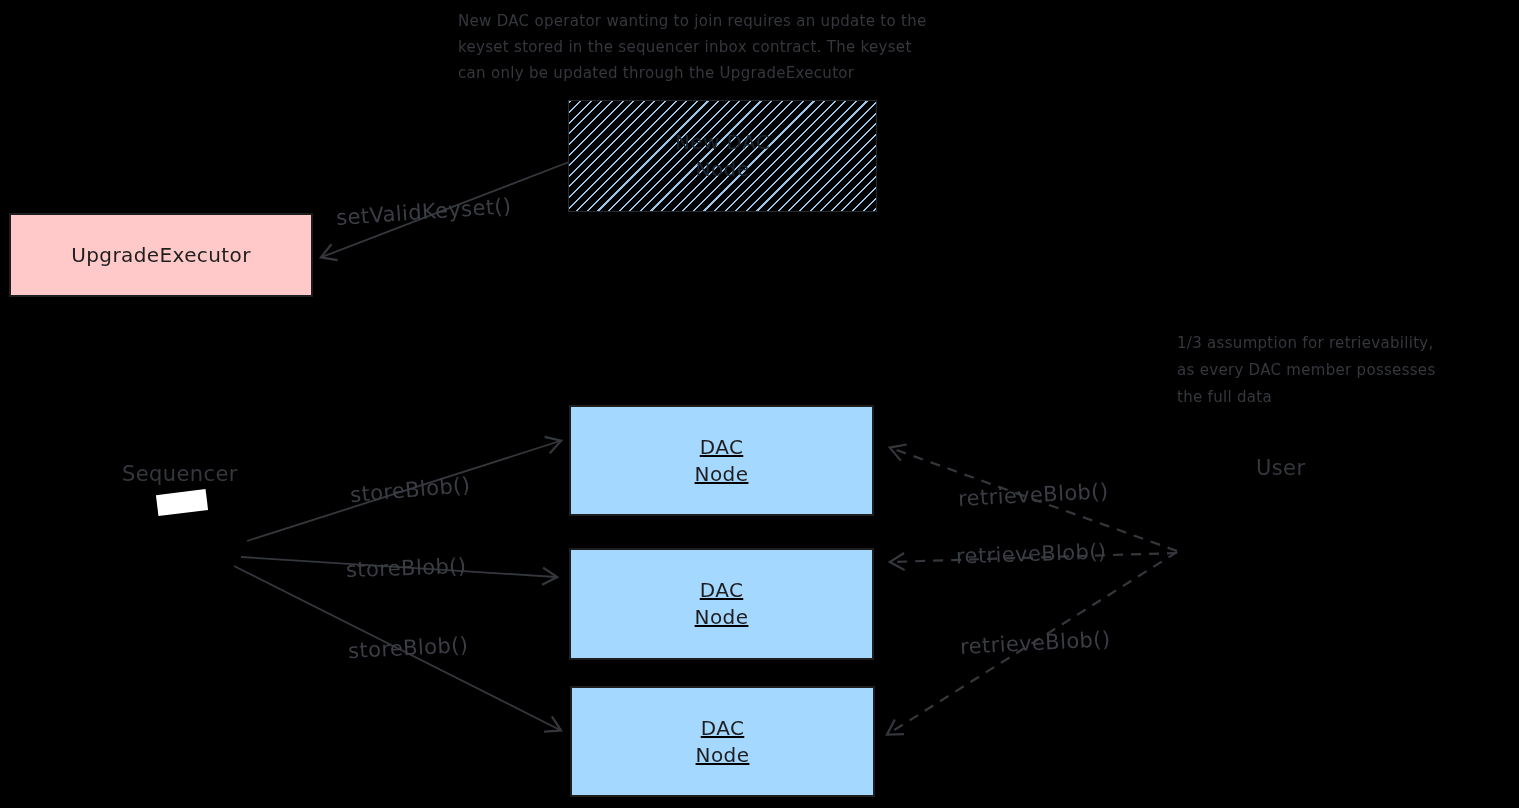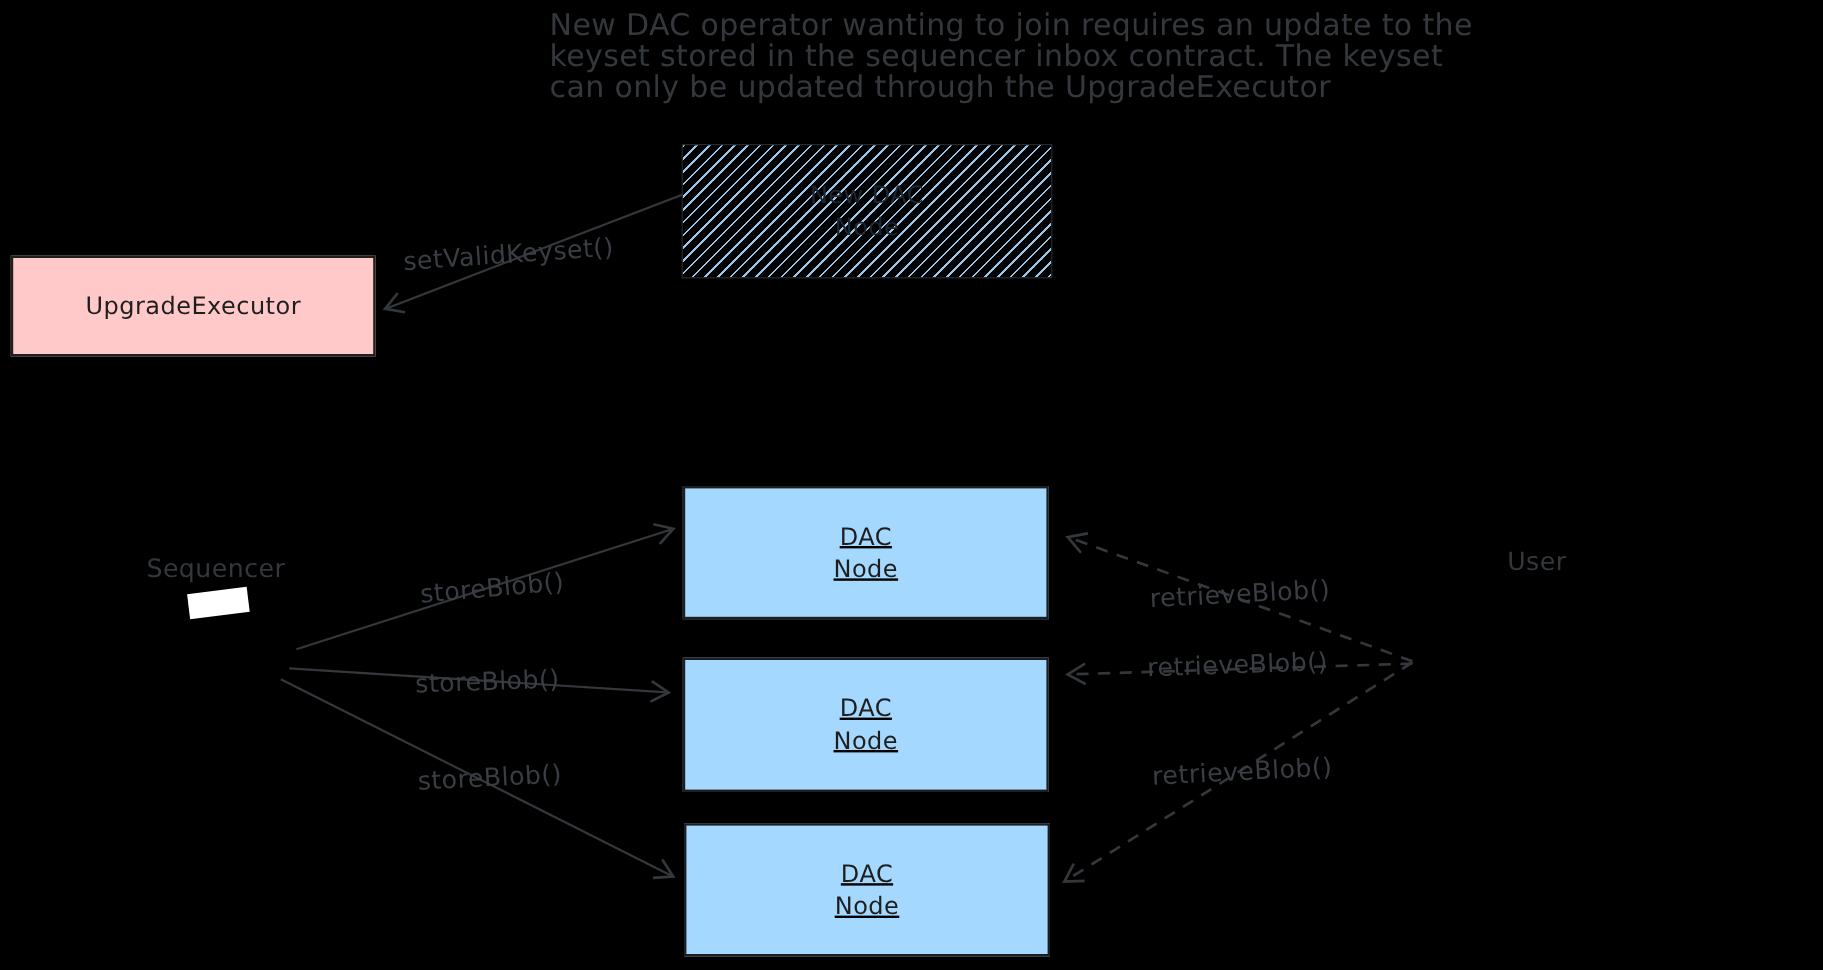--- a/index.html
+++ b/index.html
@@ -11,21 +11,21 @@
   #canvas {
     position: relative;
     width: 1519px;
     height: 808px;
     background: #000000;
     overflow: hidden;
   }
   .note {
     position: absolute;
     color: #34383d;
-    font-size: 25px;
+    font-size: 15px;
     line-height: 26px;
     white-space: pre-line;
     letter-spacing: 0.3px;
   }
   .actor-label {
     position: absolute;
     color: #34383d;
     font-size: 21px;
     letter-spacing: 0.4px;
   }
@@ -61,21 +61,21 @@
   #dac-box-1 { left: 569px; top: 405px; }
   #dac-box-2 { left: 569px; top: 548px; height: 112px; }
   #dac-box-3 { left: 570px; top: 686px; }
   #upgrade-executor-box {
     left: 9px; top: 213px;
     width: 304px; height: 84px;
     background: #ffc9c9;
     border: 2px solid #1e1e1e;
   }
   #new-dac-node-box {
-    left: 568px; top: 120px;
+    left: 568px; top: 100px;
     width: 309px; height: 112px;
     border: 1px solid #262b30;
     background: repeating-linear-gradient(
       135deg,
       rgba(165, 216, 255, 0.92) 0px,
       rgba(165, 216, 255, 0.92) 1.5px,
       transparent 1.5px,
       transparent 7.5px
     );
   }
@@ -160,17 +160,20 @@
   </div>
 
   <div class="edge-label" id="store-blob-label-1">storeBlob()</div>
   <div class="edge-label" id="store-blob-label-2">storeBlob()</div>
   <div class="edge-label" id="store-blob-label-3">storeBlob()</div>
 
   <div class="edge-label" id="retrieve-blob-label-1">retrieveBlob()</div>
   <div class="edge-label" id="retrieve-blob-label-2">retrieveBlob()</div>
   <div class="edge-label" id="retrieve-blob-label-3">retrieveBlob()</div>
 
+  <div class="note" id="one-third-note">1/3 assumption for retrievability,
+as every DAC member possesses
+the full data</div>
 
   <div class="actor-label" id="user-label">User</div>
 
 
 </div>
 
 </body></html>

